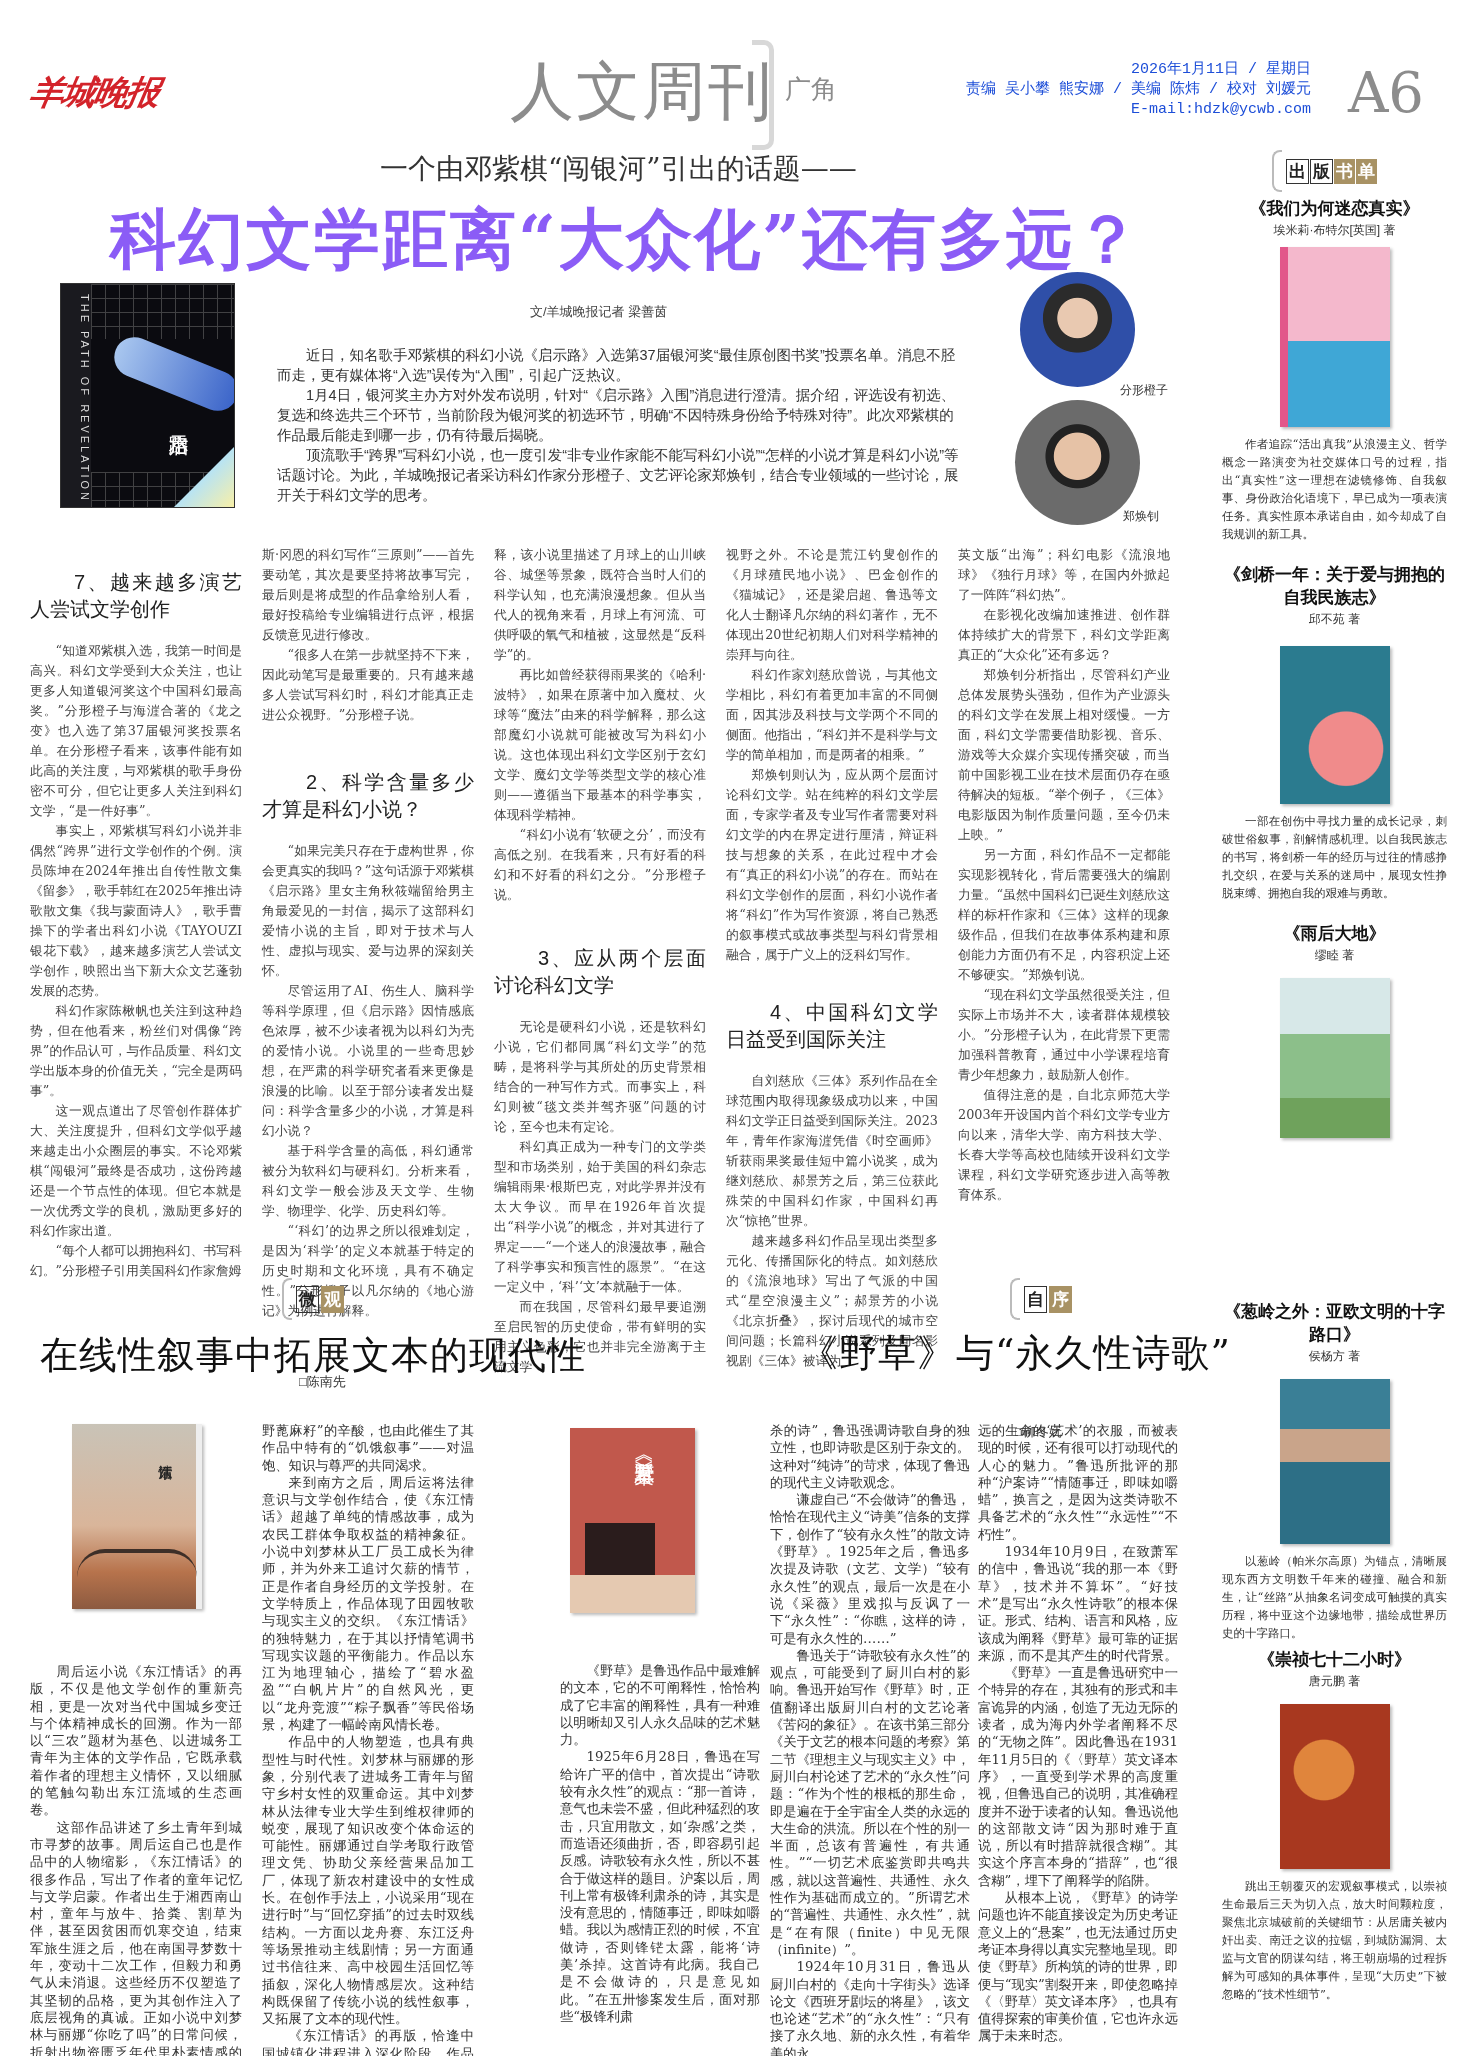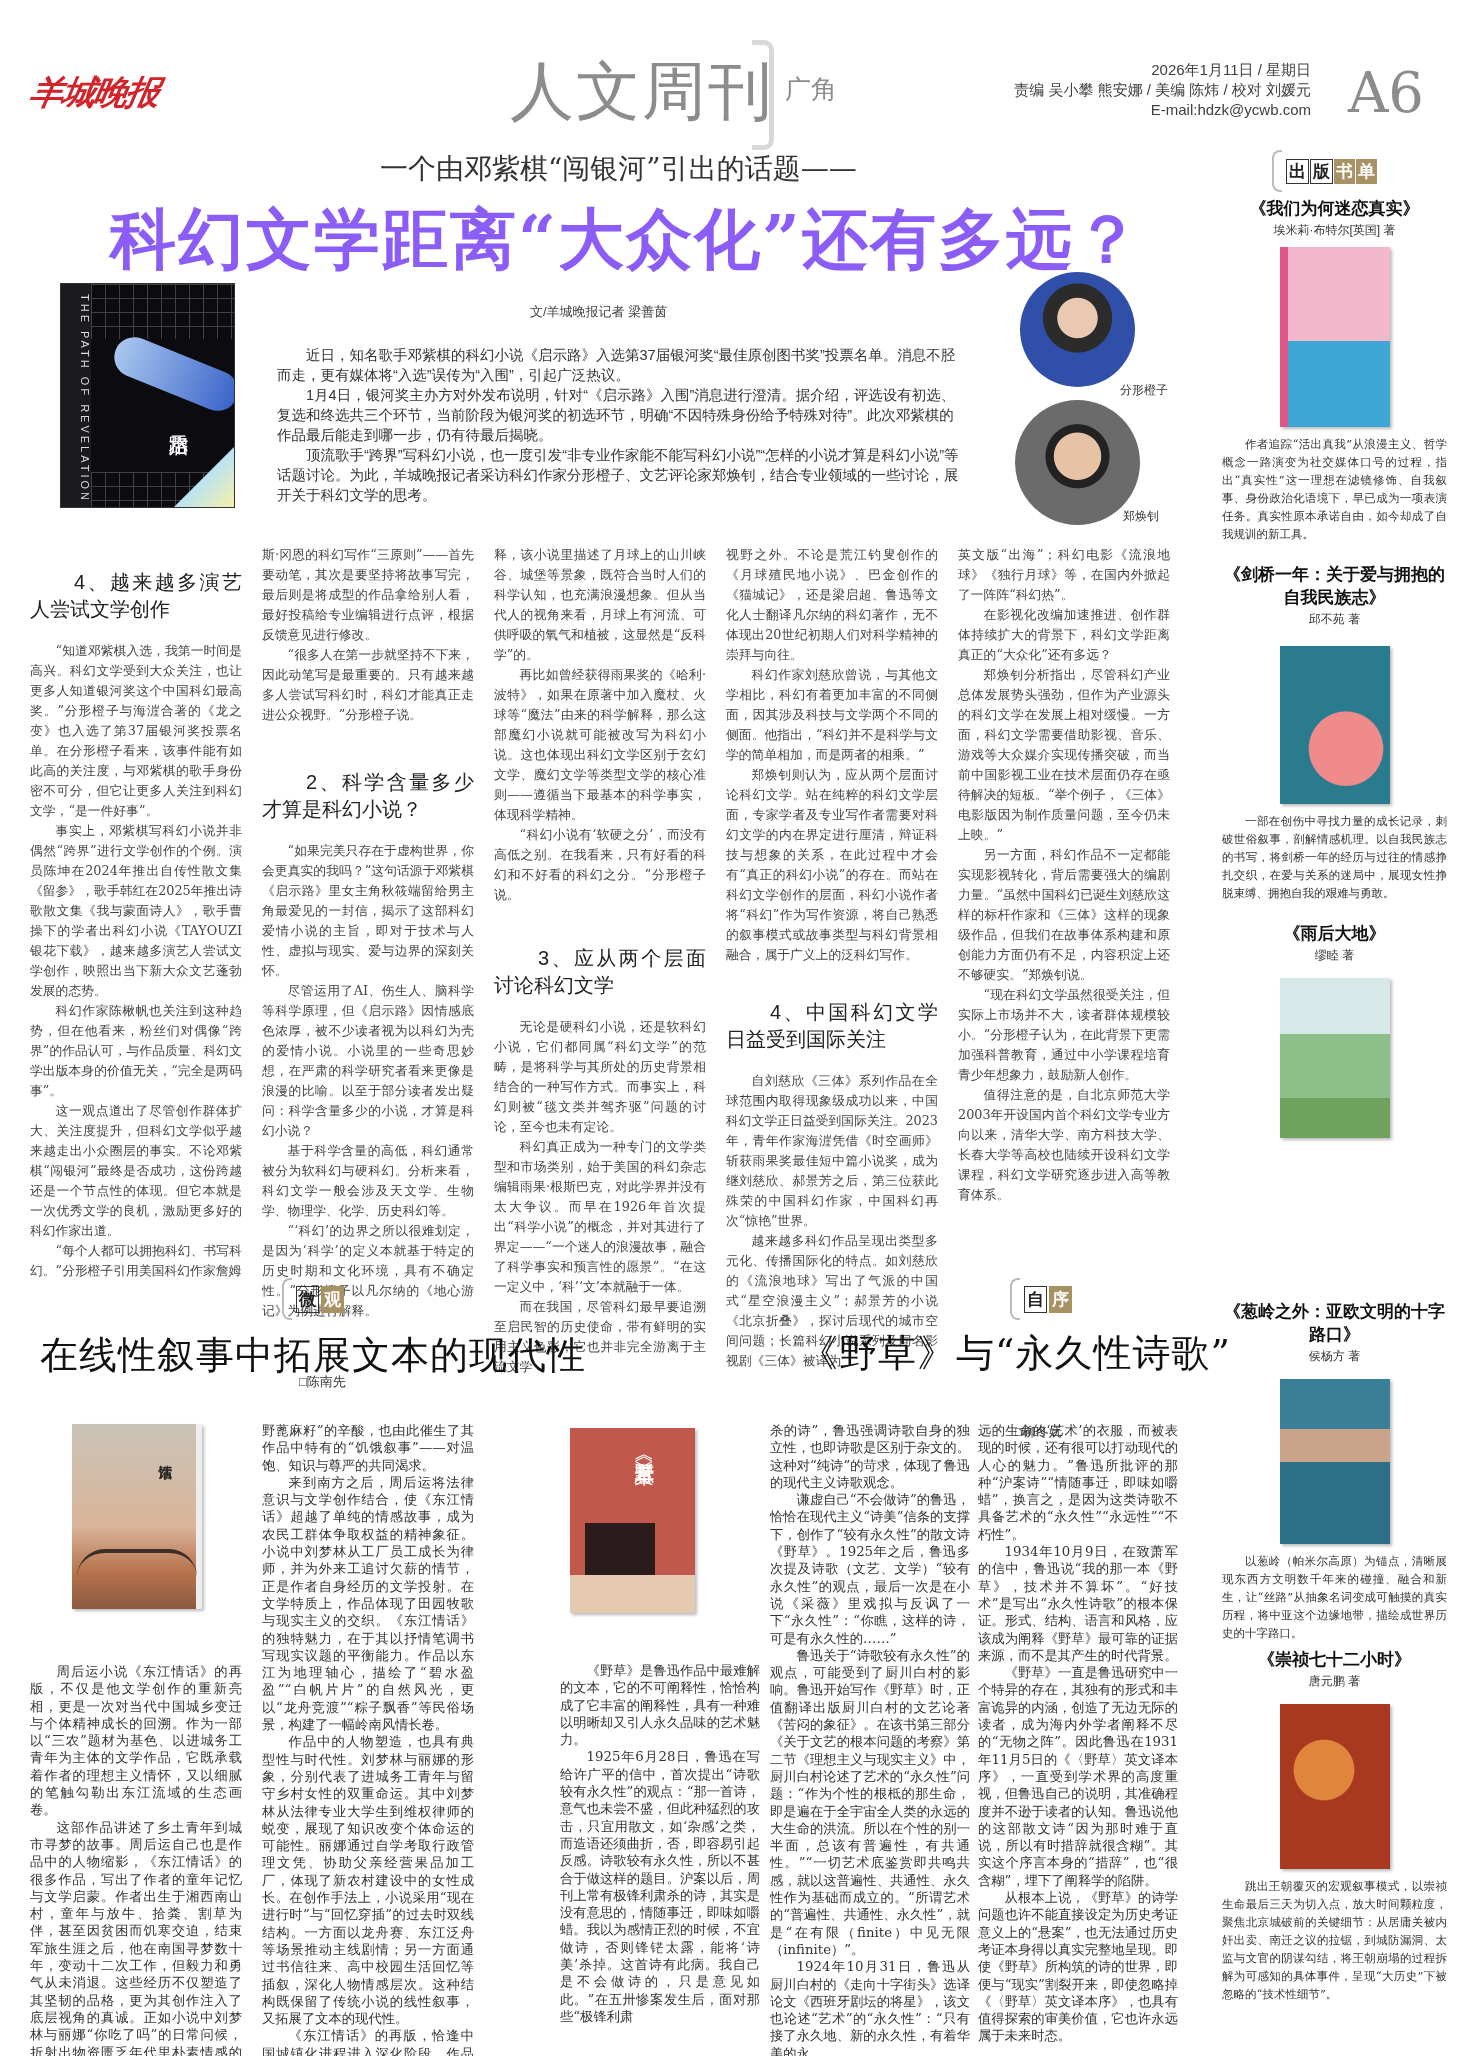--- a/index.html
+++ b/index.html
@@ -5,21 +5,21 @@
   * { box-sizing: border-box; margin: 0; padding: 0; }
   html, body { width: 1459px; height: 2056px; background: #ffffff; overflow: hidden; }
   body { position: relative; font-family: "DejaVu Serif", serif; color: #222; }
 
   
   .masthead { position: absolute; left: 0; top: 0; width: 1459px; height: 140px; }
   .logo { position: absolute; left: 30px; top: 70px; font-family: "DejaVu Serif", serif; font-style: italic; font-weight: bold; color: #d3232a; font-size: 34px; letter-spacing: -2px; transform: skewX(-10deg); }
   .section-title { position: absolute; left: 510px; top: 48px; font-family: "DejaVu Serif", serif; font-size: 64px; color: #8c8c8c; letter-spacing: 2px; }
   .section-bracket { position: absolute; left: 752px; top: 40px; width: 22px; height: 110px; border: 5px solid #d8d8d8; border-left: none; border-radius: 0 10px 10px 0; }
   .section-sub { position: absolute; left: 785px; top: 72px; font-size: 26px; color: #8c8c8c; font-family: "DejaVu Serif", serif; }
-  .meta { position: absolute; right: 148px; top: 60px; text-align: right; font-family: Liberation Sans, sans-serif; font-size: 15px; line-height: 20px; color: #404040; }
+  .meta { position: absolute; right: 148px; top: 60px; text-align: right; font-family: Liberation Mono, monospace; font-size: 15px; line-height: 20px; color: #1d4ed8; }
   .page-no { position: absolute; right: 35px; top: 60px; font-family: "DejaVu Serif", serif; font-size: 56px; color: #8c8c8c; }
 
   
   .kicker { position: absolute; left: 380px; top: 150px; font-size: 28px; color: #333; font-family: "DejaVu Serif", serif; }
   .headline { position: absolute; left: 110px; top: 195px; font-size: 66px; font-weight: bold; font-family: "DejaVu Serif", serif; color: #8b5cf6; letter-spacing: 2px; }
   .byline { position: absolute; left: 530px; top: 303px; font-size: 13px; font-family: "Liberation Sans", sans-serif; color: #444; }
 
   .book-cover-1 { position: absolute; left: 60px; top: 283px; width: 175px; height: 225px; background: #0b0b10; border: 1px solid #333; overflow: hidden; }
   .book-cover-1 .spine { position: absolute; left: 0; top: 0; width: 30px; height: 100%; background: #1a1a1f; color: #ddd; font-size: 11px; writing-mode: vertical-rl; font-family: "Liberation Sans", sans-serif; padding-top: 10px; letter-spacing: 3px; }
   .book-cover-1 .grid { position: absolute; left: 30px; right: 0; top: 0; height: 55px; background-image: linear-gradient(#666 1px, transparent 1px), linear-gradient(90deg, #666 1px, transparent 1px); background-size: 14px 14px; opacity: .6; }
@@ -127,21 +127,21 @@
   <p>1月4日，银河奖主办方对外发布说明，针对“《启示路》入围”消息进行澄清。据介绍，评选设有初选、复选和终选共三个环节，当前阶段为银河奖的初选环节，明确“不因特殊身份给予特殊对待”。此次邓紫棋的作品最后能走到哪一步，仍有待最后揭晓。</p>
   <p>顶流歌手“跨界”写科幻小说，也一度引发“非专业作家能不能写科幻小说”“怎样的小说才算是科幻小说”等话题讨论。为此，羊城晚报记者采访科幻作家分形橙子、文艺评论家郑焕钊，结合专业领域的一些讨论，展开关于科幻文学的思考。</p>
 </div>
 
 <div class="portrait portrait-1"></div>
 <div class="caption caption-1">分形橙子</div>
 <div class="portrait portrait-2"></div>
 <div class="caption caption-2">郑焕钊</div>
 
 <div class="col col1">
-  <h3>4、越来越多演艺人尝试文学创作</h3>
+  <h3>7、越来越多演艺人尝试文学创作</h3>
   <p>“知道邓紫棋入选，我第一时间是高兴。科幻文学受到大众关注，也让更多人知道银河奖这个中国科幻最高奖。”分形橙子与海漄合著的《龙之变》也入选了第37届银河奖投票名单。在分形橙子看来，该事件能有如此高的关注度，与邓紫棋的歌手身份密不可分，但它让更多人关注到科幻文学，“是一件好事”。</p>
   <p>事实上，邓紫棋写科幻小说并非偶然“跨界”进行文学创作的个例。演员陈坤在2024年推出自传性散文集《留参》，歌手韩红在2025年推出诗歌散文集《我与蒙面诗人》，歌手曹操下的学者出科幻小说《TAYOUZI银花下载》，越来越多演艺人尝试文学创作，映照出当下新大众文艺蓬勃发展的态势。</p>
   <p>科幻作家陈楸帆也关注到这种趋势，但在他看来，粉丝们对偶像“跨界”的作品认可，与作品质量、科幻文学出版本身的价值无关，“完全是两码事”。</p>
   <p>这一观点道出了尽管创作群体扩大、关注度提升，但科幻文学似乎越来越走出小众圈层的事实。不论邓紫棋“闯银河”最终是否成功，这份跨越还是一个节点性的体现。但它本就是一次优秀文学的良机，激励更多好的科幻作家出道。</p>
   <p>“每个人都可以拥抱科幻、书写科幻。”分形橙子引用美国科幻作家詹姆</p>
 </div>
 
 <div class="col col2">
   <p style="text-indent:0">斯·冈恩的科幻写作“三原则”——首先要动笔，其次是要坚持将故事写完，最后则是将成型的作品拿给别人看，最好投稿给专业编辑进行点评，根据反馈意见进行修改。</p>
   <p>“很多人在第一步就坚持不下来，因此动笔写是最重要的。只有越来越多人尝试写科幻时，科幻才能真正走进公众视野。”分形橙子说。</p>

